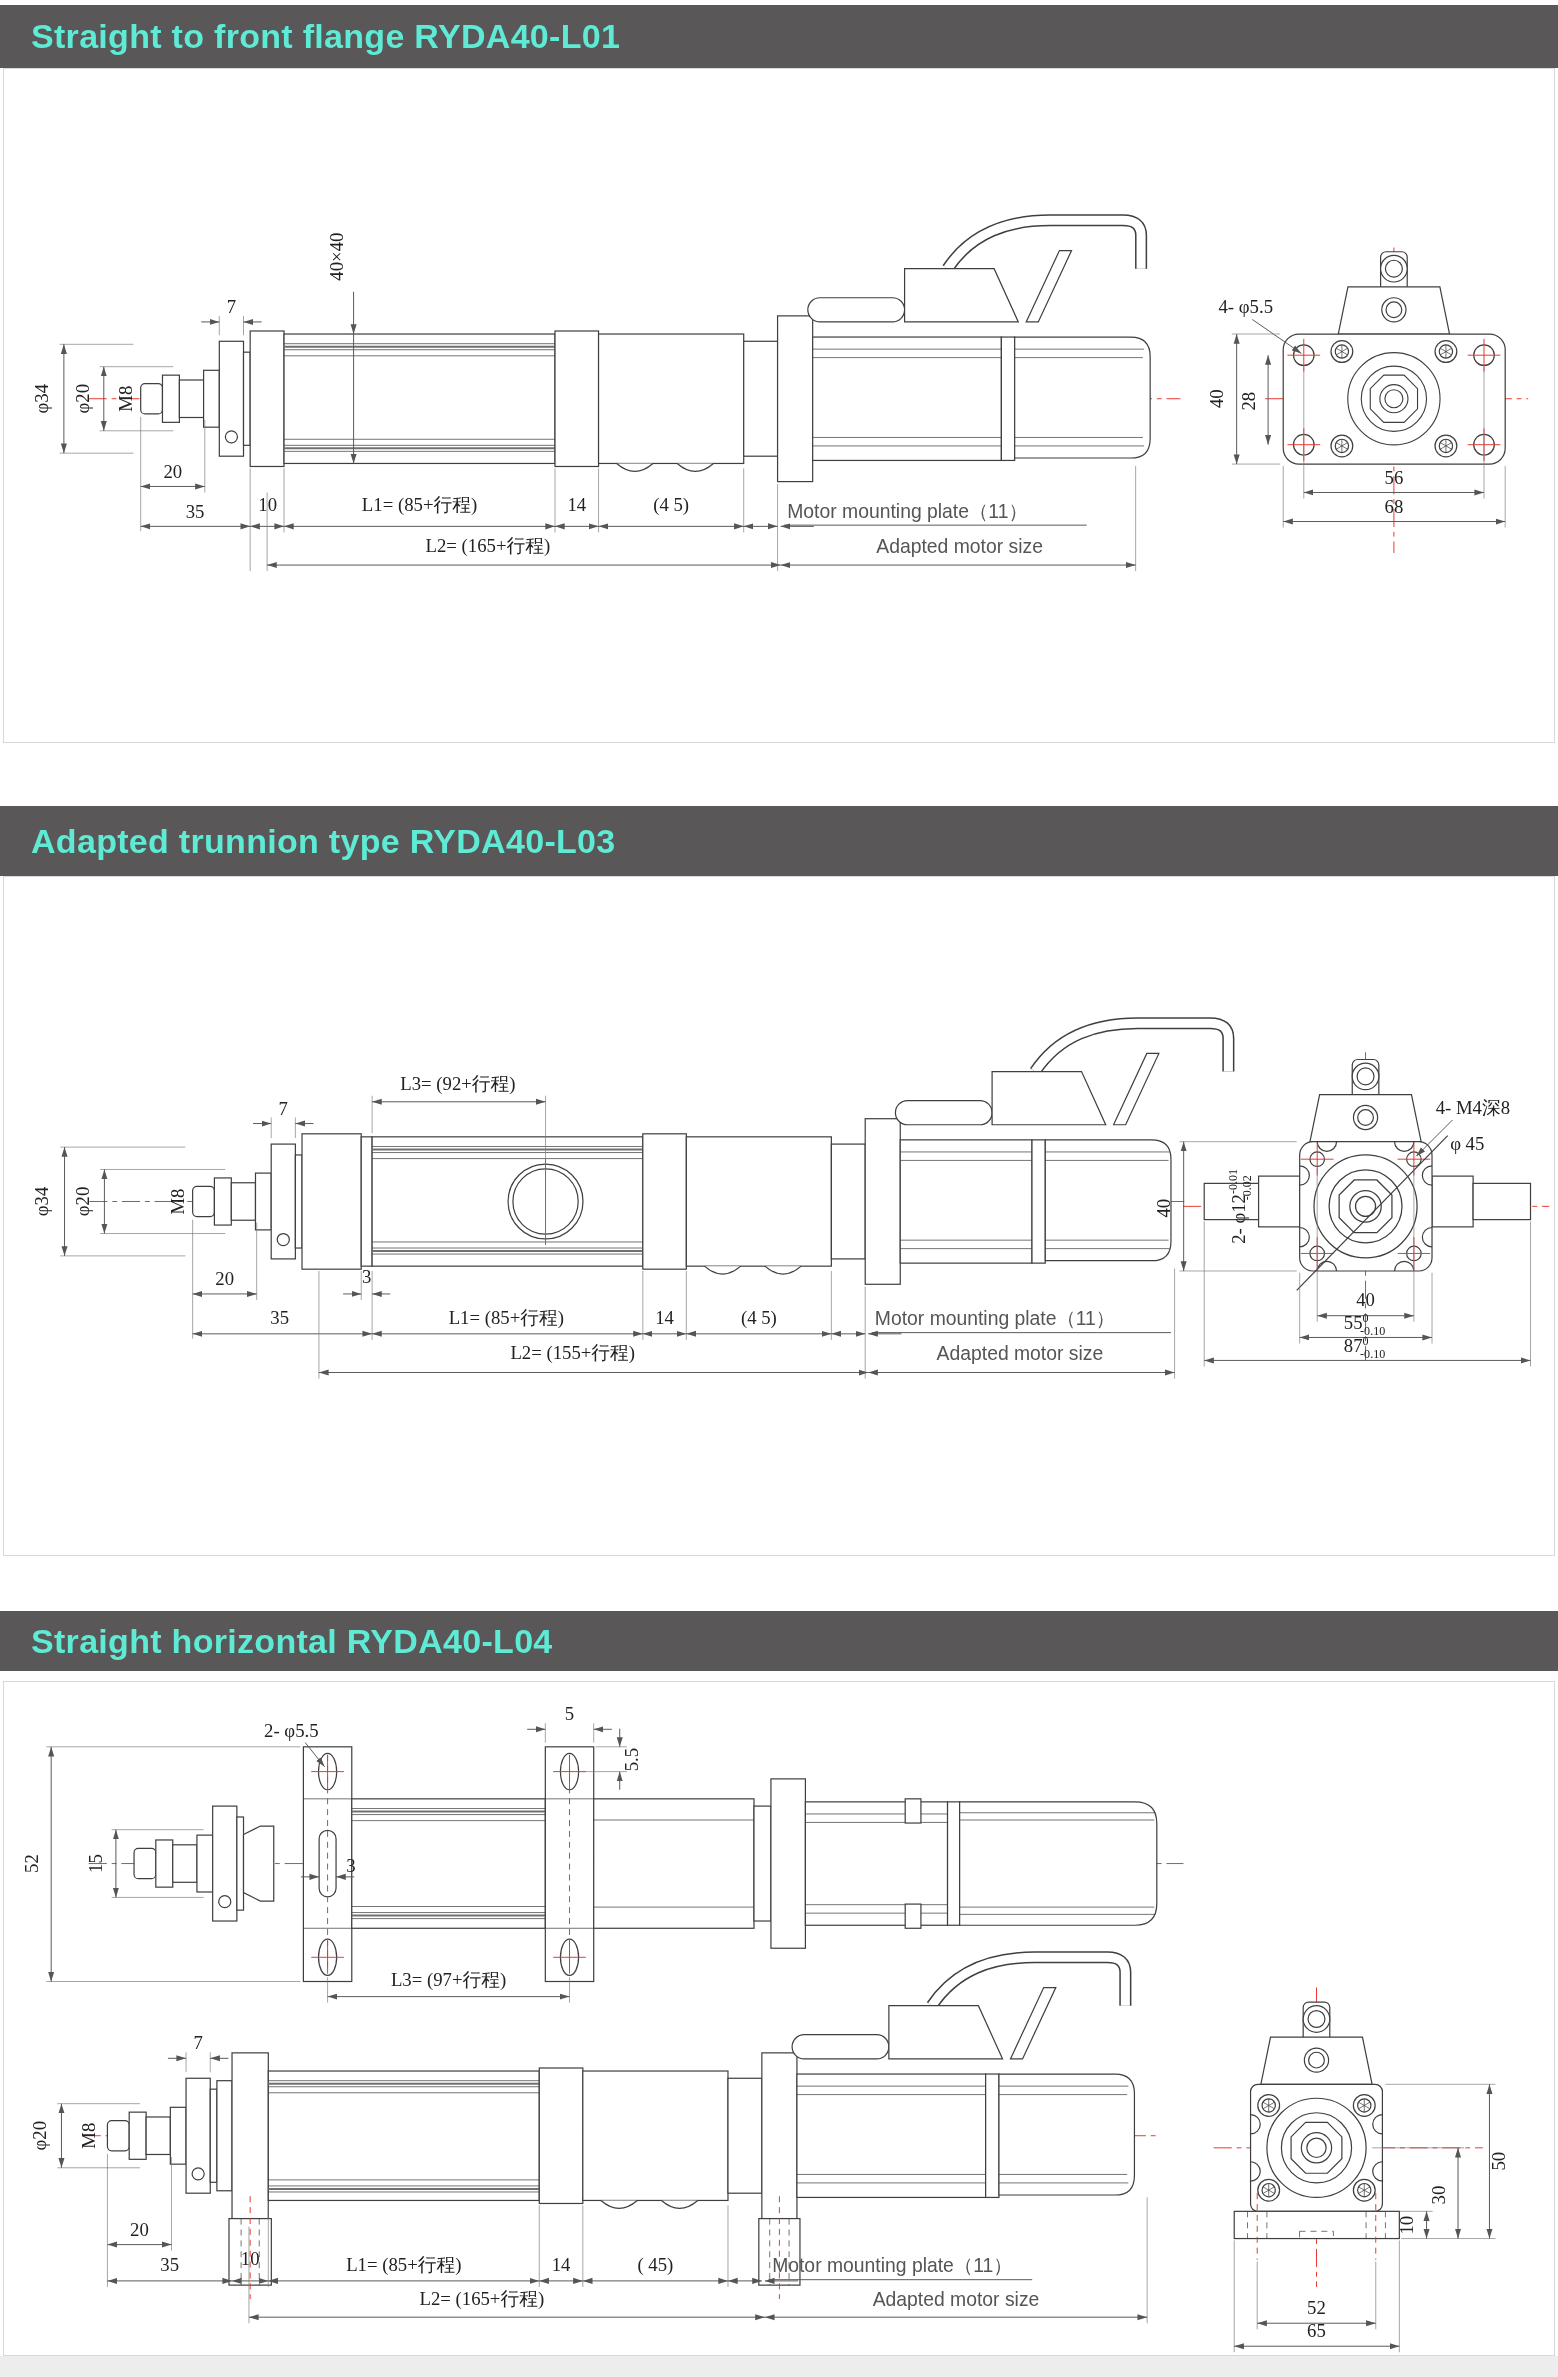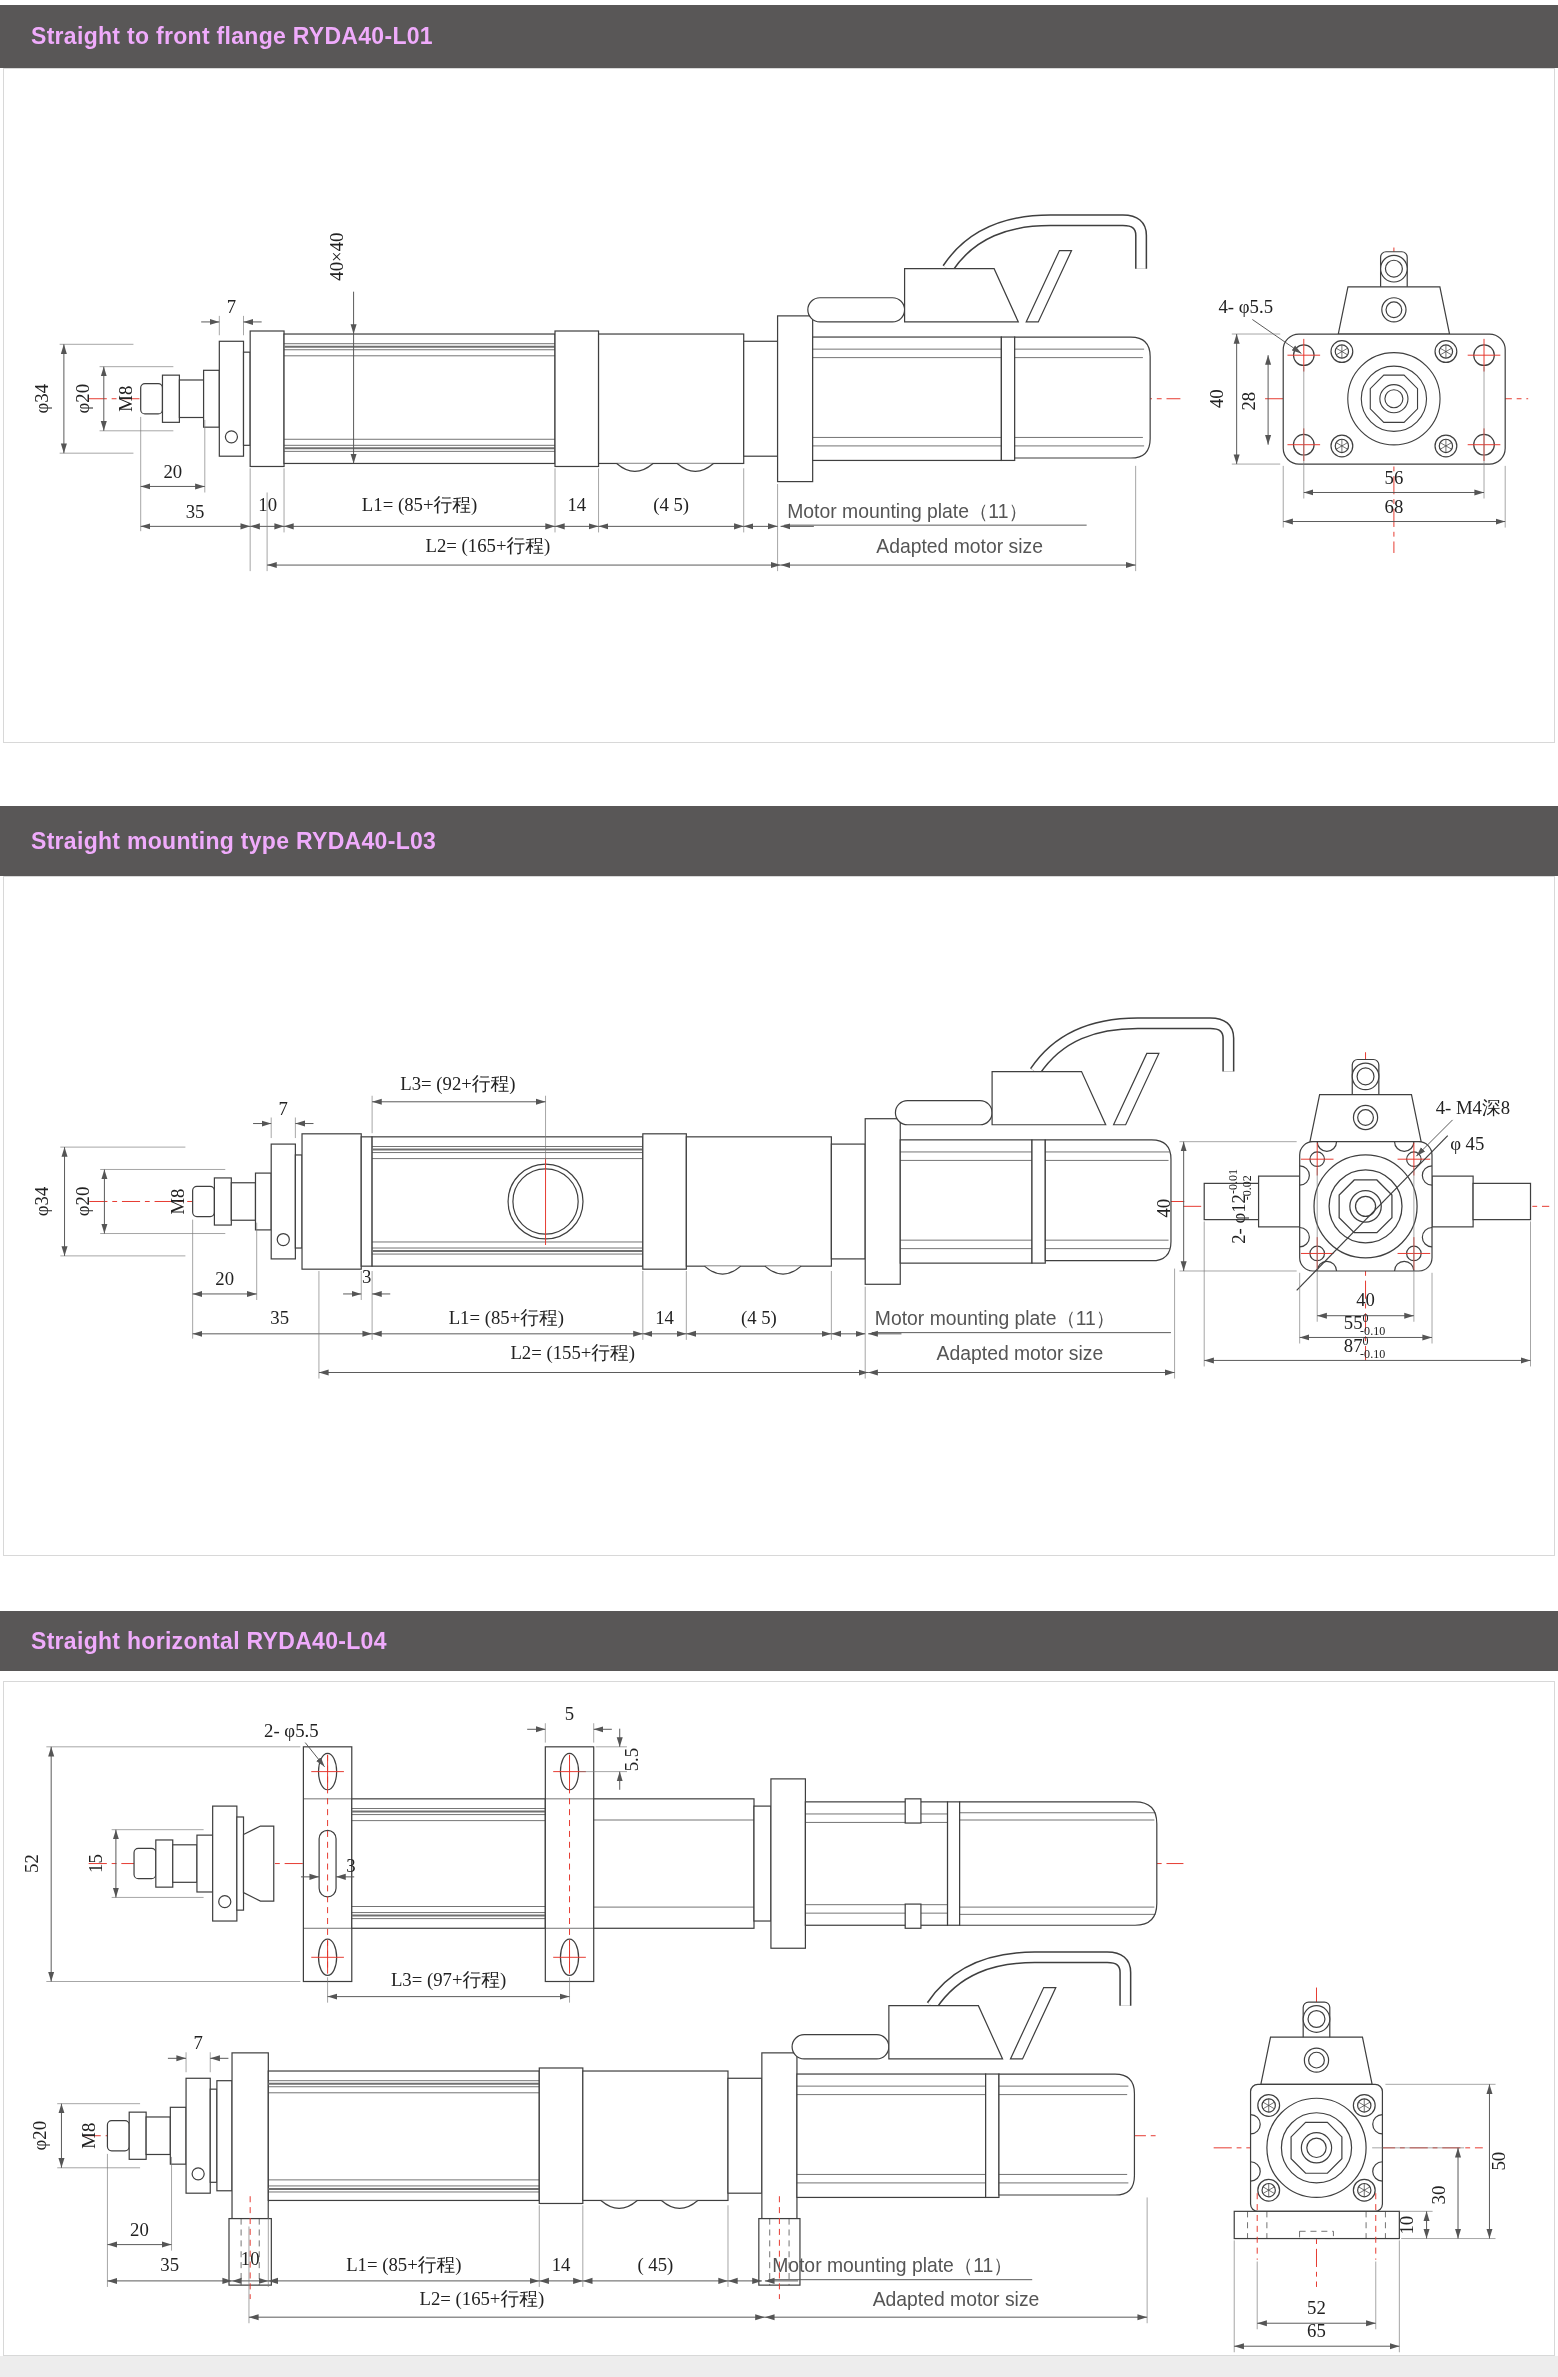--- a/index.html
+++ b/index.html
@@ -1,18 +1,18 @@
 <!DOCTYPE html>
 <html style="font-size:9.7px"><head>
 <meta charset="utf-8">
 <style>
   html,body{margin:0;padding:0;background:#fff;}
   body{width:1559px;height:2377px;position:relative;font-family:"Liberation Sans",sans-serif;}
   .hdr{position:absolute;left:0;width:1559px;height:63px;background:#595757;display:flex;align-items:center;}
-  .hdr .t{color:#f0abfc;font-size:23px;font-weight:700;padding-left:31px;letter-spacing:0.3px;}
+  .hdr .t{color:#5eead4;font-size:34px;font-weight:700;padding-left:31px;letter-spacing:0.3px;}
   .panel{position:absolute;left:3px;width:1552px;background:#fff;border:0.6px solid #d8d8d8;box-sizing:border-box;overflow:hidden;}
   .botstrip{position:absolute;left:0;top:2356px;width:1559px;height:22px;background:#ededed;}
   svg{display:block}
   .s{stroke:#3f3f3f;stroke-width:2;fill:none}
   .sw{stroke:#3f3f3f;stroke-width:2;fill:#fff}
   .fin{stroke:#3f3f3f;stroke-width:1.2;fill:none}
   .finb{stroke:#707070;stroke-width:3.2;fill:none}
   .dim{stroke:#555;stroke-width:1.6;fill:none}
   .ext{stroke:#787878;stroke-width:1.1;fill:none}
   .red{stroke:#e5352b;stroke-width:1.6;fill:none}
@@ -213,21 +213,21 @@
     <text class="dimt mid" x="2298" y="686">56</text>
     <line class="ext" x1="2115" y1="656" x2="2115" y2="758"></line>
         <line class="ext" x1="2482" y1="656" x2="2482" y2="758"></line>
     <line class="dim" x1="2115" y1="748" x2="2482" y2="748" marker-start="url(#aS)" marker-end="url(#aE)"></line>
     <text class="dimt mid" x="2298" y="734">68</text>
   </g>
 </svg>
 </div>
 
 <div class="hdr" style="top:806px;height:70px">
-  <div class="t">Straight mounting type RYDA40-L03</div>
+  <div class="t">Adapted trunnion type RYDA40-L03</div>
 </div>
 <div class="panel" style="top:876px;height:680px">
 <svg width="1552" height="678" viewBox="0 0 2566 1122">
 
   <line class="red cl" x1="140" y1="537" x2="1960" y2="537"></line>
 
   <g>
     <use href="#rodend" x="311" y="537"></use>
     <rect class="sw" x="492" y="425" width="98" height="224"></rect>
     <rect class="sw" x="590" y="430" width="18" height="214"></rect>

